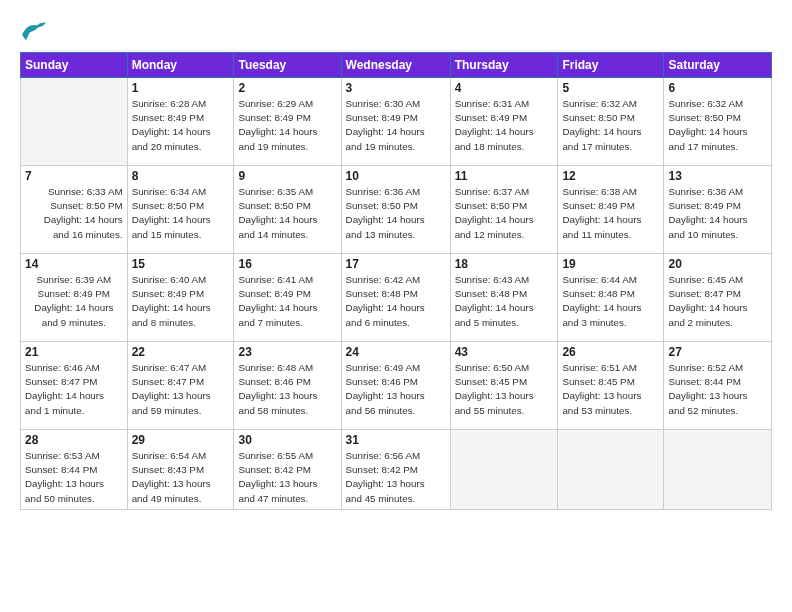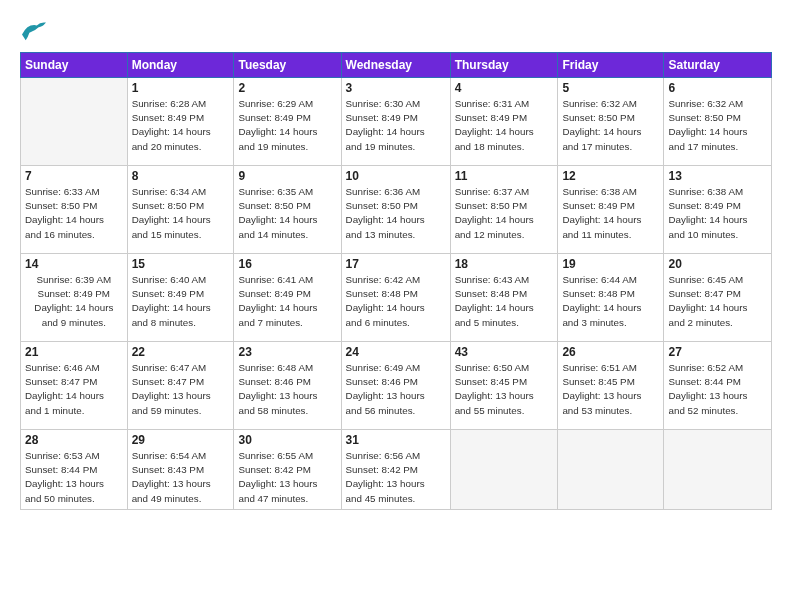--- a/index.html
+++ b/index.html
@@ -157,21 +157,21 @@
             <div class="day-number">6</div>
             <div class="day-info" style="white-space: pre-line;">Sunrise: 6:32 AM
 Sunset: 8:50 PM
 Daylight: 14 hours
 and 17 minutes.</div>
           </td>
         </tr>
         <tr>
           <td>
             <div class="day-number">7</div>
-            <div class="day-info" style="white-space: pre-line;">Sunrise: 6:33 AM
+            <div class="day-info" style="white-space: pre-line; text-align: right;">Sunrise: 6:33 AM
 Sunset: 8:50 PM
 Daylight: 14 hours
 and 16 minutes.</div>
           </td>
           <td>
             <div class="day-number">8</div>
             <div class="day-info" style="white-space: pre-line;">Sunrise: 6:34 AM
 Sunset: 8:50 PM
 Daylight: 14 hours
 and 15 minutes.</div>

